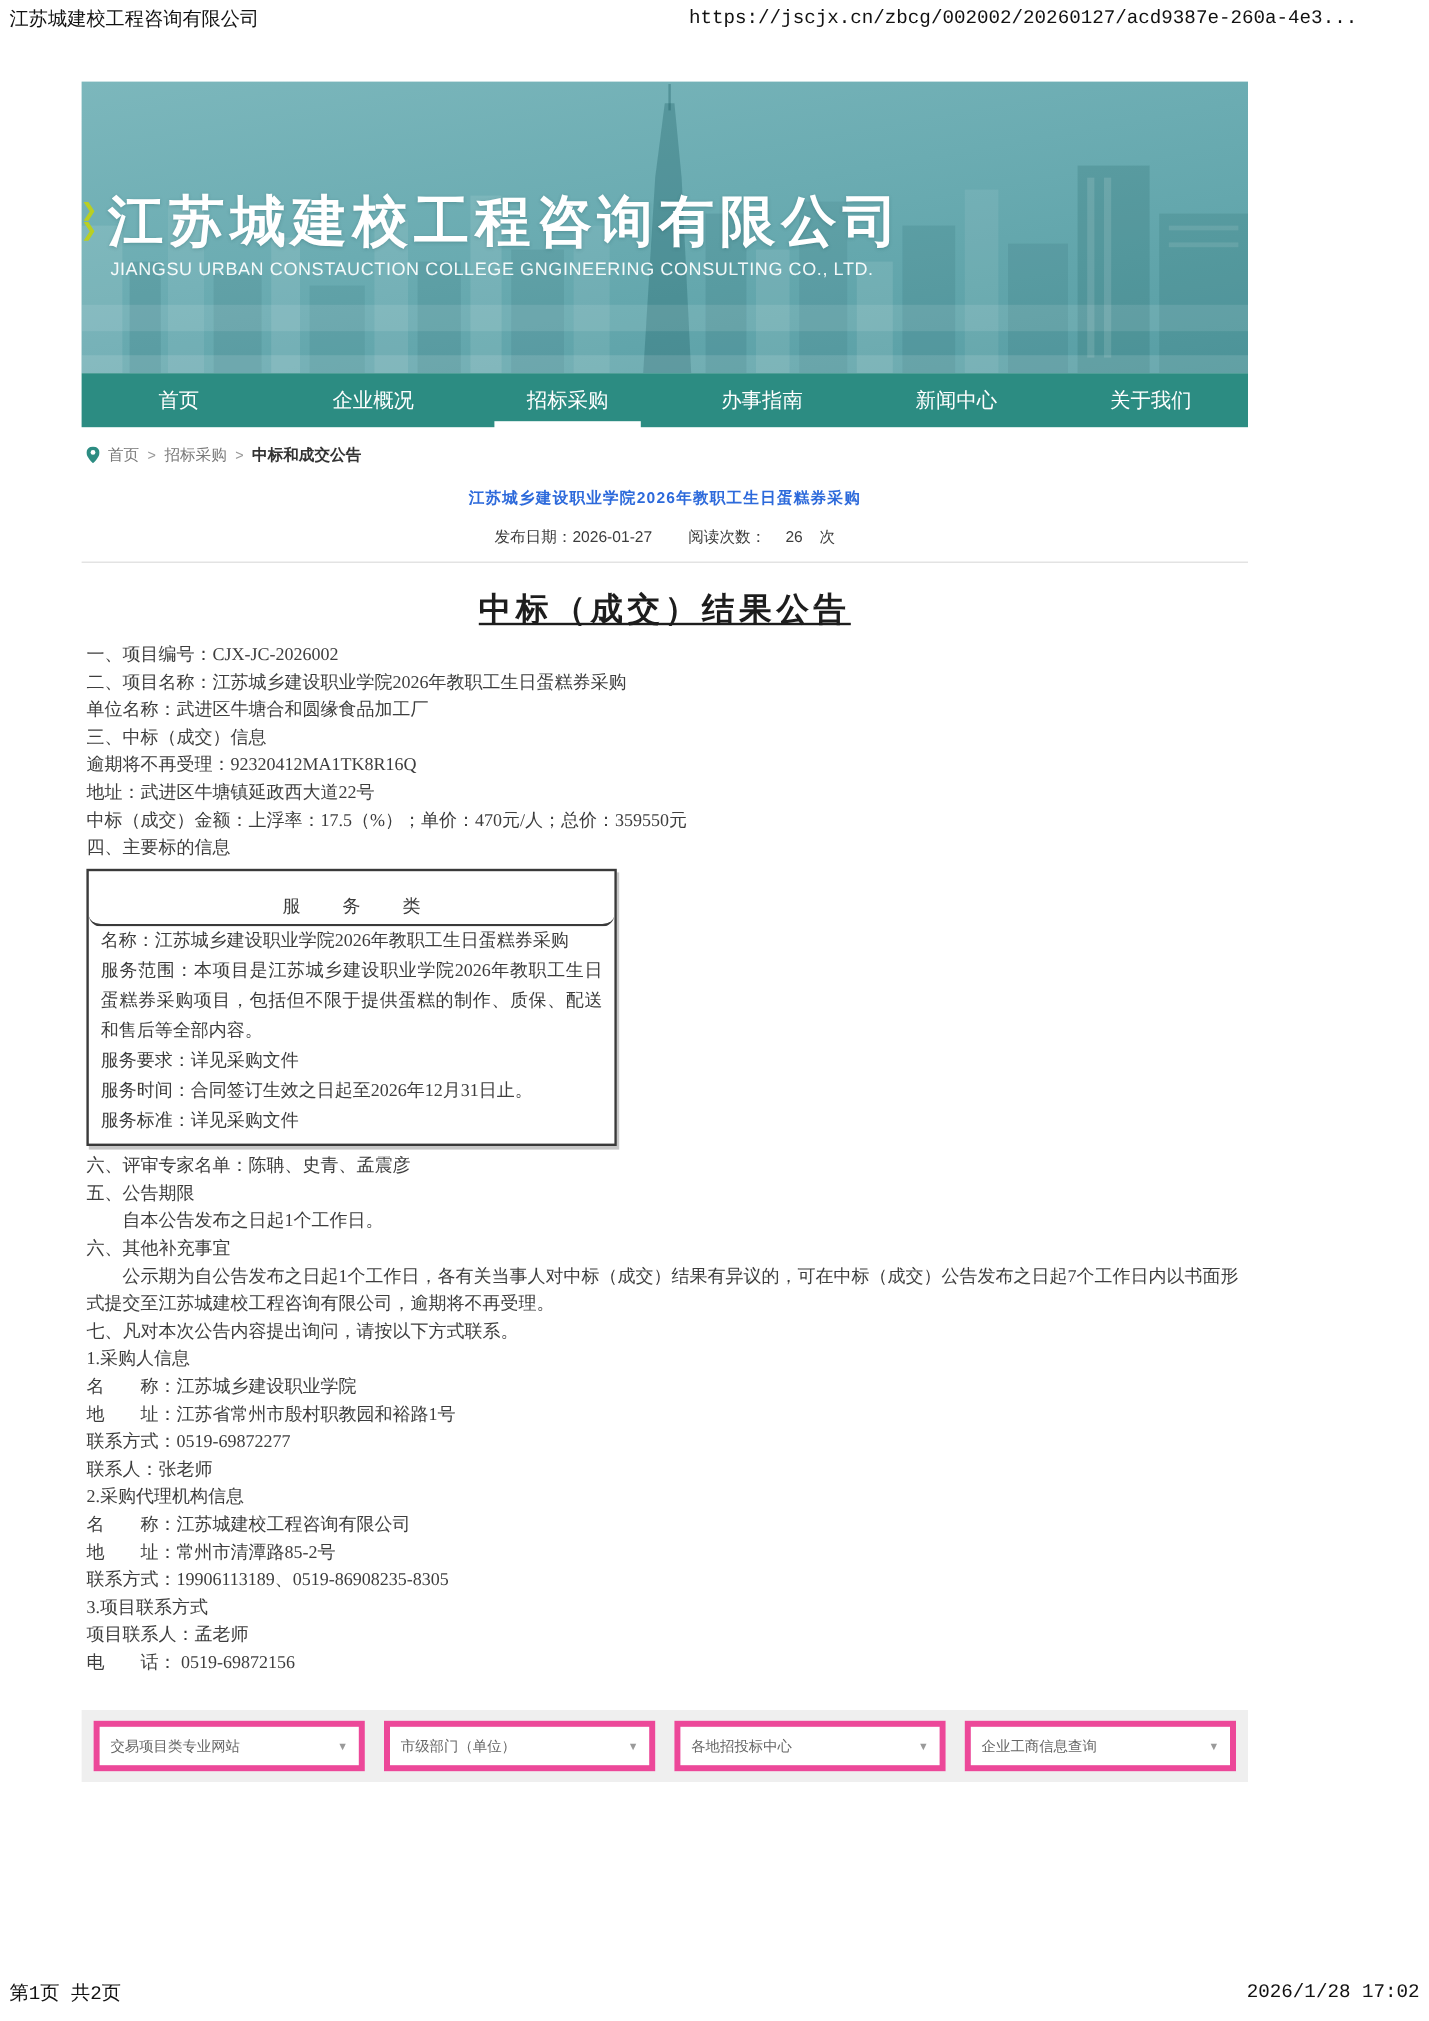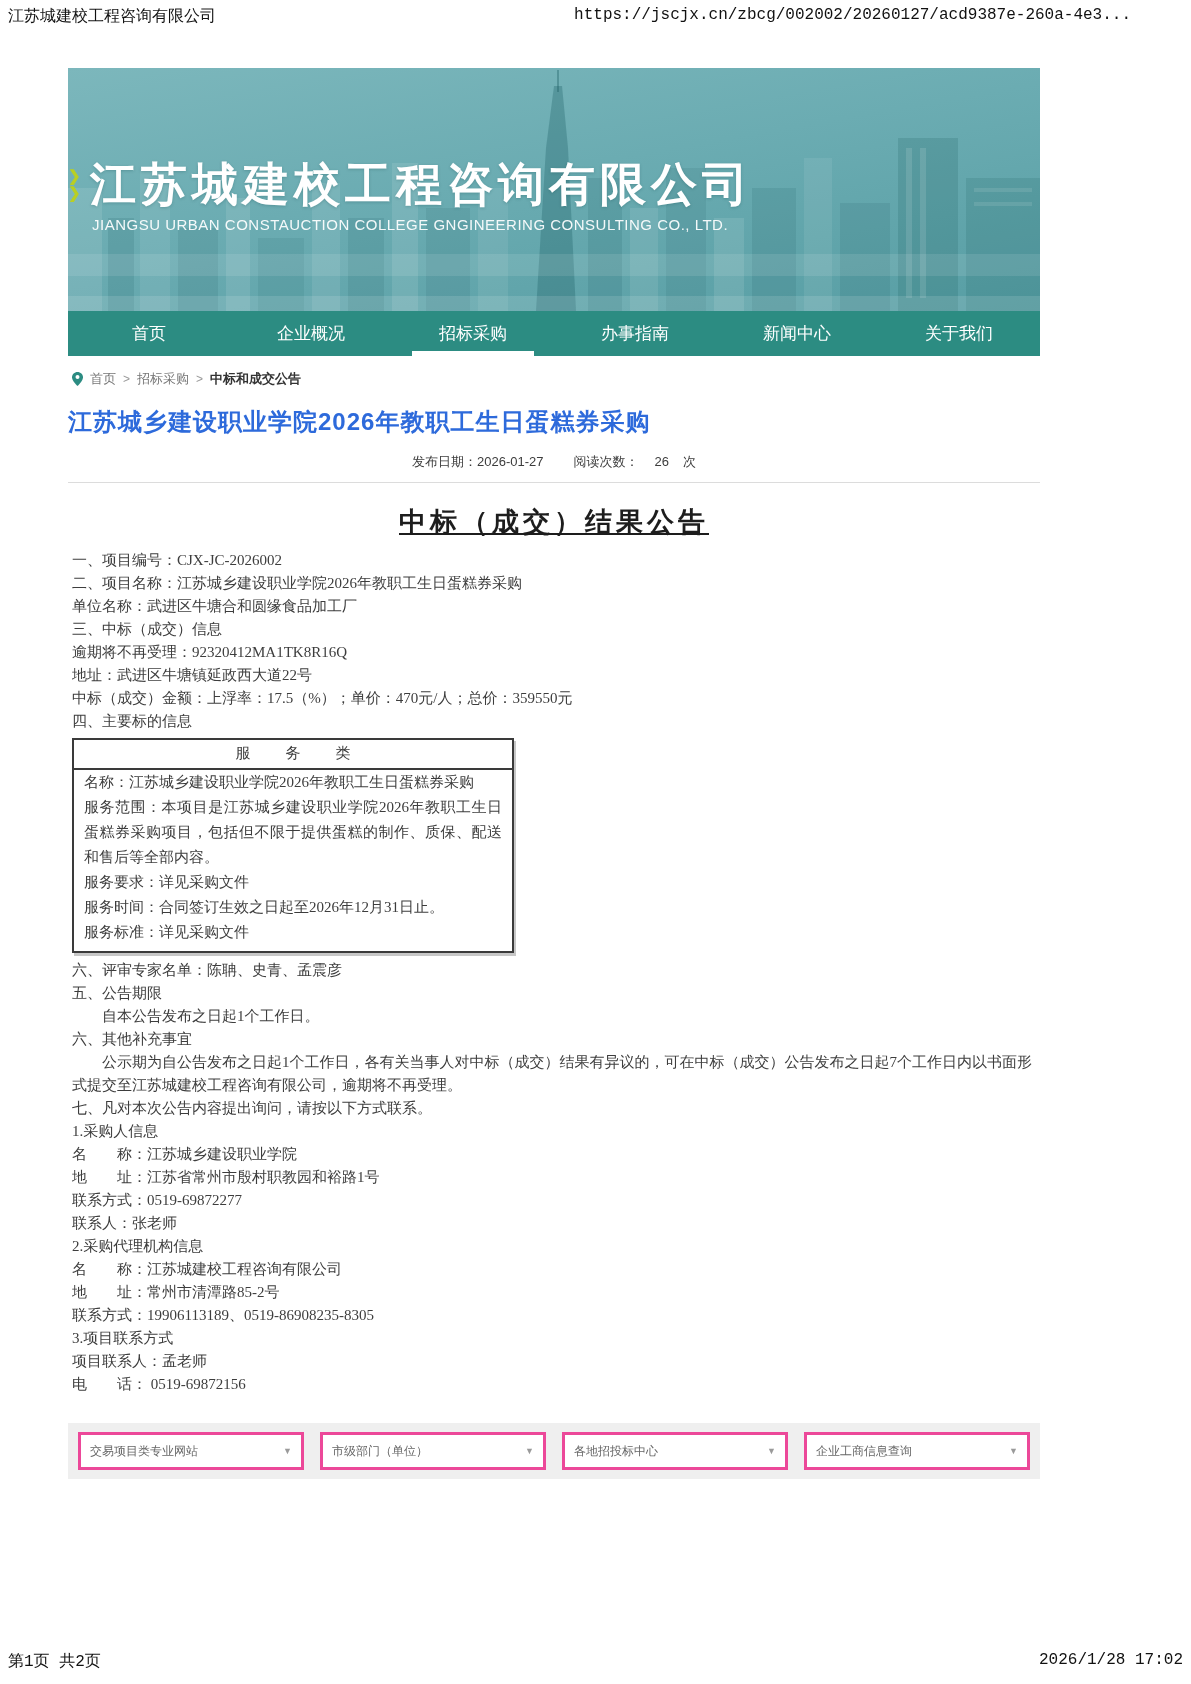--- a/index.html
+++ b/index.html
@@ -33,42 +33,42 @@
     font-size:17px; position:relative; cursor:pointer; }
   .nav-item.active::after { content:""; position:absolute; left:50%; bottom:-6px;
     transform:translateX(-50%); width:122px; height:11px; background:#fff; }
 
   .breadcrumb { margin-top:14px; display:flex; align-items:center; gap:7px;
     font-size:13px; color:#777; padding-left:4px; }
   .breadcrumb .sep { color:#999; font-size:12px; }
   .breadcrumb .crumb-current { color:#333; font-weight:bold; }
   .pin { width:11px; height:14px; }
 
-  .article-title { margin-top:18px; text-align:left; color:#2d6adb; font-size:24px;
+  .article-title { margin-top:18px; text-align:center; color:#2d6adb; font-size:13px;
     font-weight:bold; letter-spacing:1px; }
   .meta { margin-top:15px; text-align:center; font-size:13px; color:#3c3c3c; }
   .meta .gap { display:inline-block; width:30px; }
   .meta .count { display:inline-block; margin:0 14px 0 16px; }
   .rule { border:none; border-top:1px solid #dcdcdc; margin-top:11px; }
 
   .doc { font-family:"Liberation Serif","DejaVu Serif",serif; color:#3d3d3d;
     font-size:15px; padding:0 4px; }
   .doc-heading { text-align:center; font-size:27px; font-weight:bold; letter-spacing:4px;
     color:#1d1d1d; margin:21px 0 9px; font-family:"Liberation Serif","DejaVu Serif",serif;text-decoration:underline; }
   .p { line-height:23px; }
 
   .stable { width:442px; border:2px solid #3a3a3a; margin:5px 0 6px;
     box-shadow:2px 3px 0 rgba(0,0,0,.22); background:#fff; }
-  .stable-header { text-align:center; letter-spacing:10px; padding:4px 0 5px;
-    border-bottom:2px solid #3a3a3a; text-indent:10px; }
+  .stable-header { text-align:center; letter-spacing:10px; padding:20px 0 5px;
+    border-bottom:2px solid #3a3a3a; text-indent:10px;border-radius:10px; }
   .stable-body { padding:0 10px 6px; }
   .stable-body .row { line-height:25px; text-align:justify; }
 
   .quicklinks { margin-top:27px; background:#efefef; padding:9px 10px; display:flex; gap:16px; }
-  .qselect { flex:1; height:25px; background:#fff; border:3px solid #ec4899;
+  .qselect { flex:1; height:25px; background:#fff; border:5px solid #ec4899;
     display:flex; align-items:center; justify-content:space-between; padding:16px 9px;
     font-size:12px; color:#666; cursor:pointer; }
   .qselect .arrow { color:#9a9a9a; font-size:9px; }
 </style>
 </head>
 <body>
 
 <div class="page">
 
   <div class="print-header">

